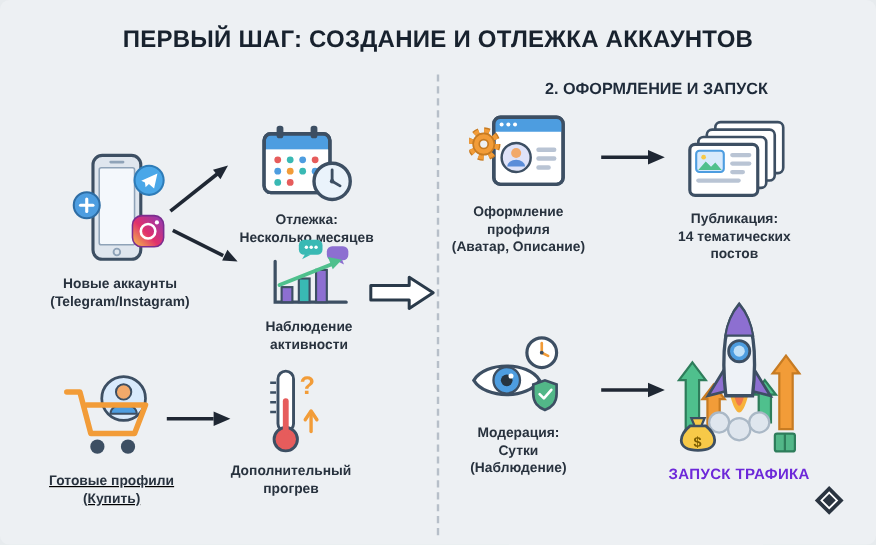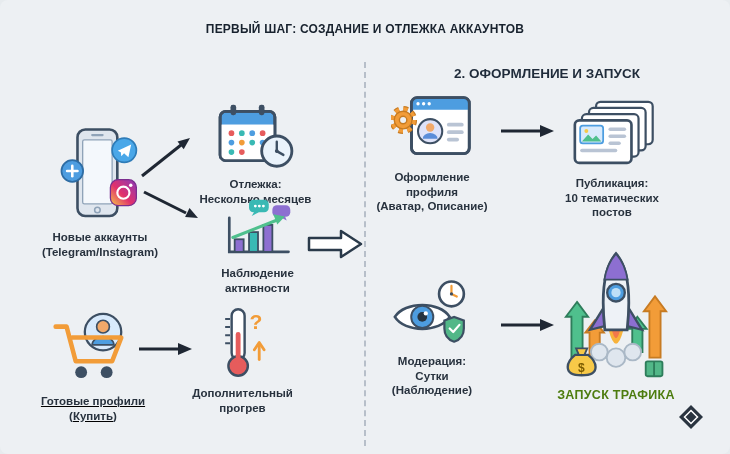--- a/index.html
+++ b/index.html
@@ -3,38 +3,38 @@
 <meta charset="utf-8">
 <style>
   * { margin:0; padding:0; box-sizing:border-box; }
   html,body { background:#e7ebee; }
   .canvas {
     position:relative; width:730px; height:454px; background:#edf0f3;
     font-family:"Liberation Sans", sans-serif; overflow:hidden; border-radius:8px;
   }
   .title {
     position:absolute; top:22px; left:0; width:100%; text-align:center;
-    font-size:12px; font-weight:800; color:#18222e; letter-spacing:.2px;
+    font-size:20px; font-weight:800; color:#18222e; letter-spacing:.2px;
   }
   .col-header {
     position:absolute; text-align:center; font-size:13.5px; font-weight:700; color:#1f2b3a;
   }
   .col-header.left  { left:60px;  top:66px; width:260px; }
   .col-header.right { left:417px; top:66px; width:260px; }
   .divider {
     position:absolute; left:364px; top:62px; height:384px; width:0;
     border-left:2px dashed #b7bfc9;
   }
   .node { position:absolute; display:flex; flex-direction:column; align-items:center; }
   .node .icon svg { display:block; }
   .label {
     margin-top:7px; text-align:center; font-size:11.5px; font-weight:600;
     line-height:1.28; color:#28323e; white-space:pre-line;
   }
-  .label.strong { font-size:12.5px; font-weight:800; letter-spacing:.3px; color:#4d7c0f; }
+  .label.strong { font-size:12.5px; font-weight:800; letter-spacing:.3px; color:#6d28d9; }
   .flow { position:absolute; }
   .flow svg { display:block; }
 </style>
 </head>
 <body>
 
 <div class="canvas">
 
   <div class="title">ПЕРВЫЙ ШАГ: СОЗДАНИЕ И ОТЛЕЖКА АККАУНТОВ</div>
 
@@ -190,21 +190,21 @@
         <rect x="16" y="29" width="26" height="20" rx="3" fill="#d8eafc" stroke="#4d9de0" stroke-width="2"></rect>
         <circle cx="23" cy="35" r="2.2" fill="#f7c948"></circle>
         <path d="M18 47 l7 -8 5 5 4 -4 6 7 Z" fill="#4fc08d"></path>
         <rect x="48" y="31" width="20" height="4" rx="2" fill="#b9c4d4"></rect>
         <rect x="48" y="39" width="20" height="4" rx="2" fill="#b9c4d4"></rect>
         <rect x="48" y="47" width="14" height="4" rx="2" fill="#b9c4d4"></rect>
         <rect x="16" y="55" width="42" height="4" rx="2" fill="#b9c4d4"></rect>
       </svg>
     </div>
     <div class="label">Публикация:
-10 тематических постов</div>
+14 тематических постов</div>
   </div>
 
   <div class="node" style="left:377px; top:278px; width:110px;">
     <div class="icon">
       <svg width="78" height="69" viewBox="0 0 88 78">
         <circle cx="66" cy="18" r="14" fill="#fff" stroke="#3d4f63" stroke-width="3"></circle>
         <line x1="66" y1="18" x2="66" y2="9" stroke="#f29c38" stroke-width="2.5" stroke-linecap="round"></line>
         <line x1="66" y1="18" x2="72" y2="21" stroke="#f29c38" stroke-width="2.5" stroke-linecap="round"></line>
         <circle cx="66" cy="18" r="1.8" fill="#3d4f63"></circle>
         <path d="M2 44 C13 26 53 26 64 44 C53 62 13 62 2 44 Z" fill="#fff" stroke="#3d4f63" stroke-width="3"></path>

